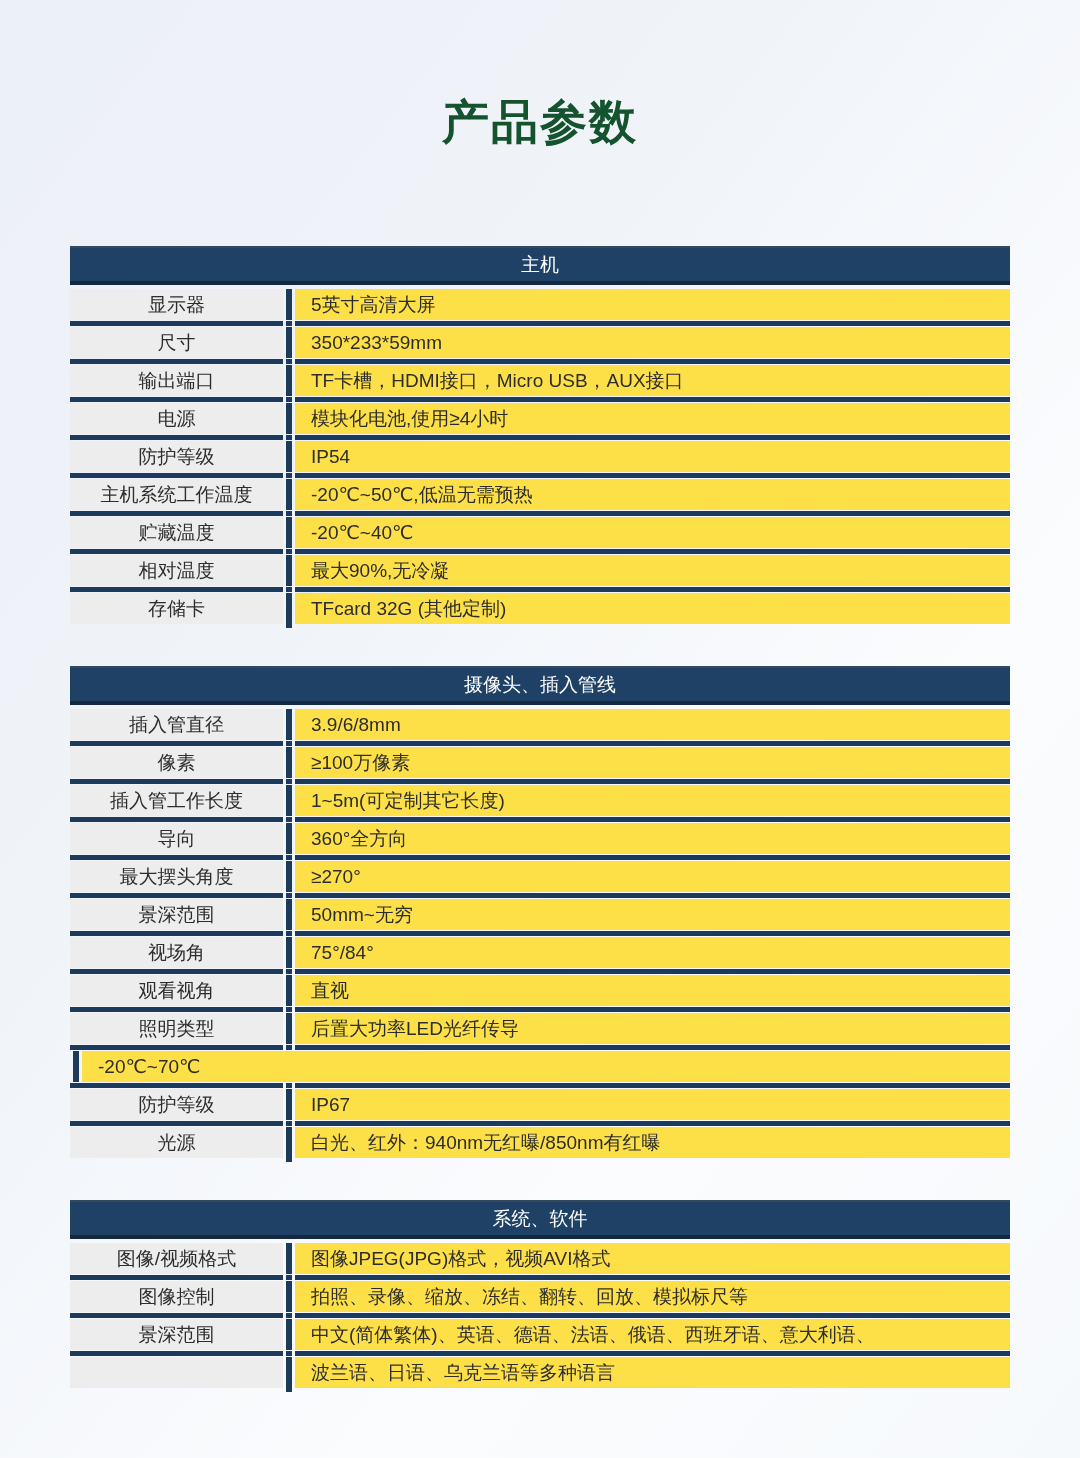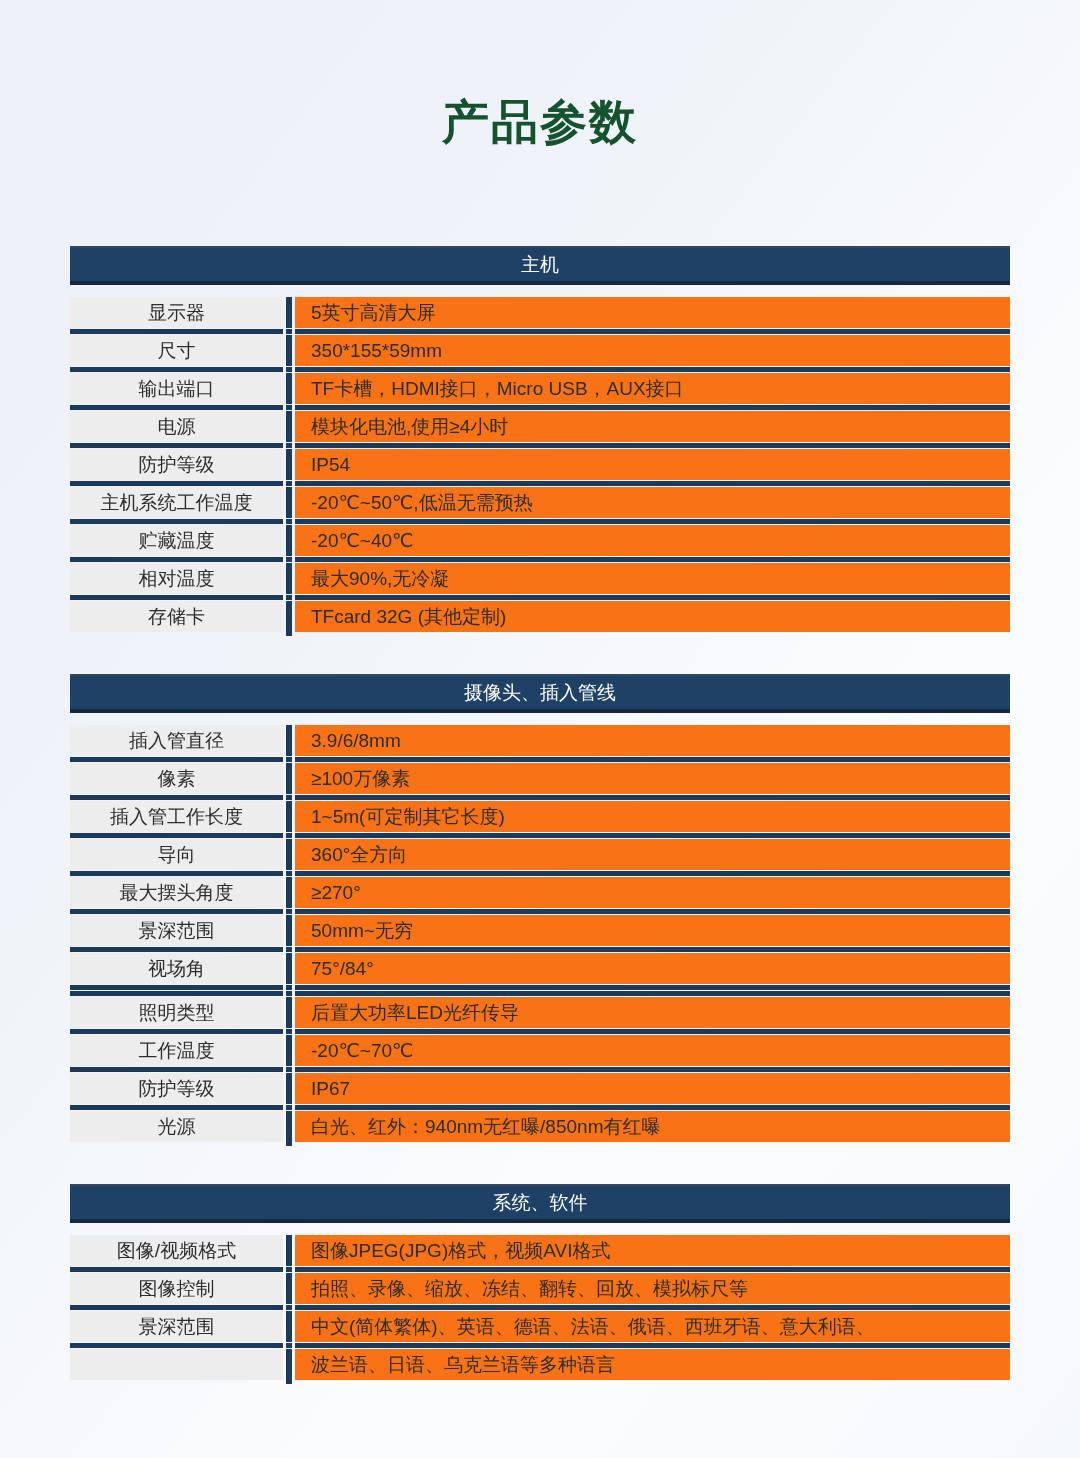--- a/index.html
+++ b/index.html
@@ -29,37 +29,37 @@
   .spec-header {
     height: 33px;
     line-height: 33px;
     background: #1e4165;
     border-top: 2px solid #35495e;
     border-bottom: 4px solid #142940;
     color: #ffffff;
     font-size: 19px;
     text-align: center;
   }
-  .spec-body { padding-top: 12px; }
+  .spec-body { padding-top: 4px; }
   .spec-row { display: flex; height: 31px; }
   .cell-label {
     width: 213px;
     background: #ededee;
     display: flex;
     align-items: center;
     justify-content: center;
     font-size: 19px;
     color: #2d2d2d;
     white-space: nowrap;
   }
   .v-gap { width: 3px; }
   .v-line { width: 6px; background: #1b3a5c; }
   .cell-value {
     flex: 1;
-    background: #f97316;
+    background: #fde047;
     display: flex;
     align-items: center;
     padding-left: 16px;
     font-size: 19px;
     color: #2d2d2d;
     white-space: nowrap;
   }
   .spec-sep { display: flex; height: 5px; margin: 1px 0; }
   .s-left { width: 213px; background: #1b3a5c; }
   .s-gap { width: 3px; }
@@ -95,21 +95,21 @@
     <div class="s-v"></div>
     <div class="s-gap"></div>
     <div class="s-right"></div>
   </div>
 
   <div class="spec-row">
     <div class="cell-label">尺寸</div>
     <div class="v-gap"></div>
     <div class="v-line"></div>
     <div class="v-gap"></div>
-    <div class="cell-value">350*155*59mm</div>
+    <div class="cell-value">350*233*59mm</div>
   </div>
 
   <div class="spec-sep">
     <div class="s-left"></div>
     <div class="s-gap"></div>
     <div class="s-v"></div>
     <div class="s-gap"></div>
     <div class="s-right"></div>
   </div>
 
@@ -334,20 +334,27 @@
   </div>
 
   <div class="spec-sep">
     <div class="s-left"></div>
     <div class="s-gap"></div>
     <div class="s-v"></div>
     <div class="s-gap"></div>
     <div class="s-right"></div>
   </div>
 
+  <div class="spec-row">
+    <div class="cell-label">观看视角</div>
+    <div class="v-gap"></div>
+    <div class="v-line"></div>
+    <div class="v-gap"></div>
+    <div class="cell-value">直视</div>
+  </div>
 
   <div class="spec-sep">
     <div class="s-left"></div>
     <div class="s-gap"></div>
     <div class="s-v"></div>
     <div class="s-gap"></div>
     <div class="s-right"></div>
   </div>
 
   <div class="spec-row">
@@ -360,21 +367,20 @@
 
   <div class="spec-sep">
     <div class="s-left"></div>
     <div class="s-gap"></div>
     <div class="s-v"></div>
     <div class="s-gap"></div>
     <div class="s-right"></div>
   </div>
 
   <div class="spec-row">
-    <div class="cell-label">工作温度</div>
     <div class="v-gap"></div>
     <div class="v-line"></div>
     <div class="v-gap"></div>
     <div class="cell-value">-20℃~70℃</div>
   </div>
 
   <div class="spec-sep">
     <div class="s-left"></div>
     <div class="s-gap"></div>
     <div class="s-v"></div>

